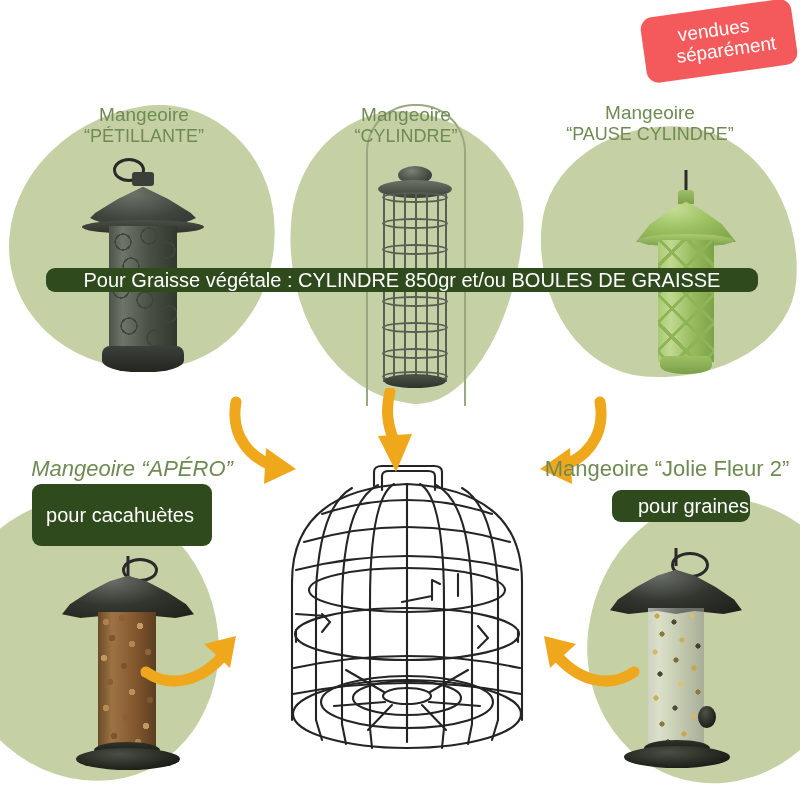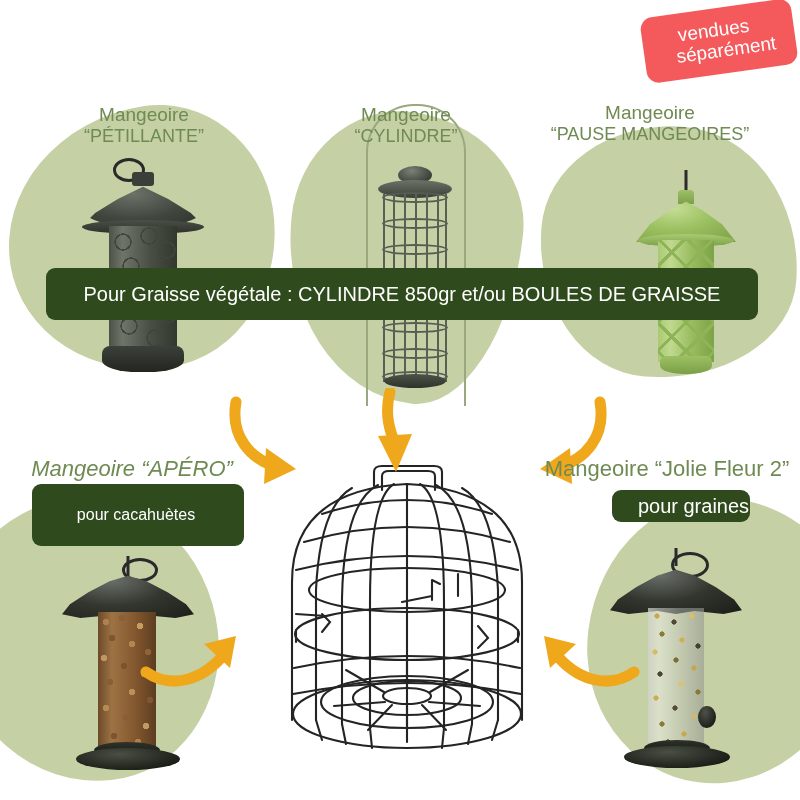--- a/index.html
+++ b/index.html
@@ -135,30 +135,30 @@
     border-radius: 9px;
     z-index: 9;
     display: flex;
     align-items: center;
     justify-content: center;
     text-align: center;
     box-sizing: border-box;
   }
   #tag-graisse {
     left: 46px; top: 268px;
-    width: 712px; height: 52px;
+    width: 712px; height: 24px;
     font-size: 20px;
     white-space: nowrap;
   }
   #tag-apero {
     left: 32px; top: 484px;
-    width: 212px; height: 62px;
+    width: 180px; height: 62px;
     flex-direction: column;
     line-height: 1.2;
-    font-size: 16px;
+    font-size: 20px;
   }
   #tag-apero span { display: block; }
   #tag-apero-l1 { transform: translateX(-2px); }
   #tag-apero-l2 { transform: translateX(9px); }
   #tag-jolie {
     left: 612px; top: 490px;
     width: 138px; height: 32px;
     font-size: 20px;
     white-space: nowrap;
     padding-left: 25px;
@@ -413,21 +413,21 @@
   <div class="caption" id="caption-petillante">
     <span class="cap-small">Mangeoire</span>
     <span class="cap-big">“PÉTILLANTE”</span>
   </div>
   <div class="caption" id="caption-cylindre">
     <span class="cap-small">Mangeoire</span>
     <span class="cap-big">“CYLINDRE”</span>
   </div>
   <div class="caption" id="caption-pause">
     <span class="cap-small">Mangeoire</span>
-    <span class="cap-big">“PAUSE MANGEOIRES”</span>
+    <span class="cap-big">“PAUSE CYLINDRE”</span>
   </div>
 
   <div class="feeder" id="feeder-petillante">
     <div class="hanger-loop" style="top:-10px;width:26px;height:18px;margin-left:-14px;border-color:#2a2a2a;"></div>
     <div id="pet-cap"></div>
     <div id="pet-roof"></div>
     <div id="pet-roof-rim"></div>
     <div id="pet-tube"></div>
     <div id="pet-tray"></div>
   </div>

